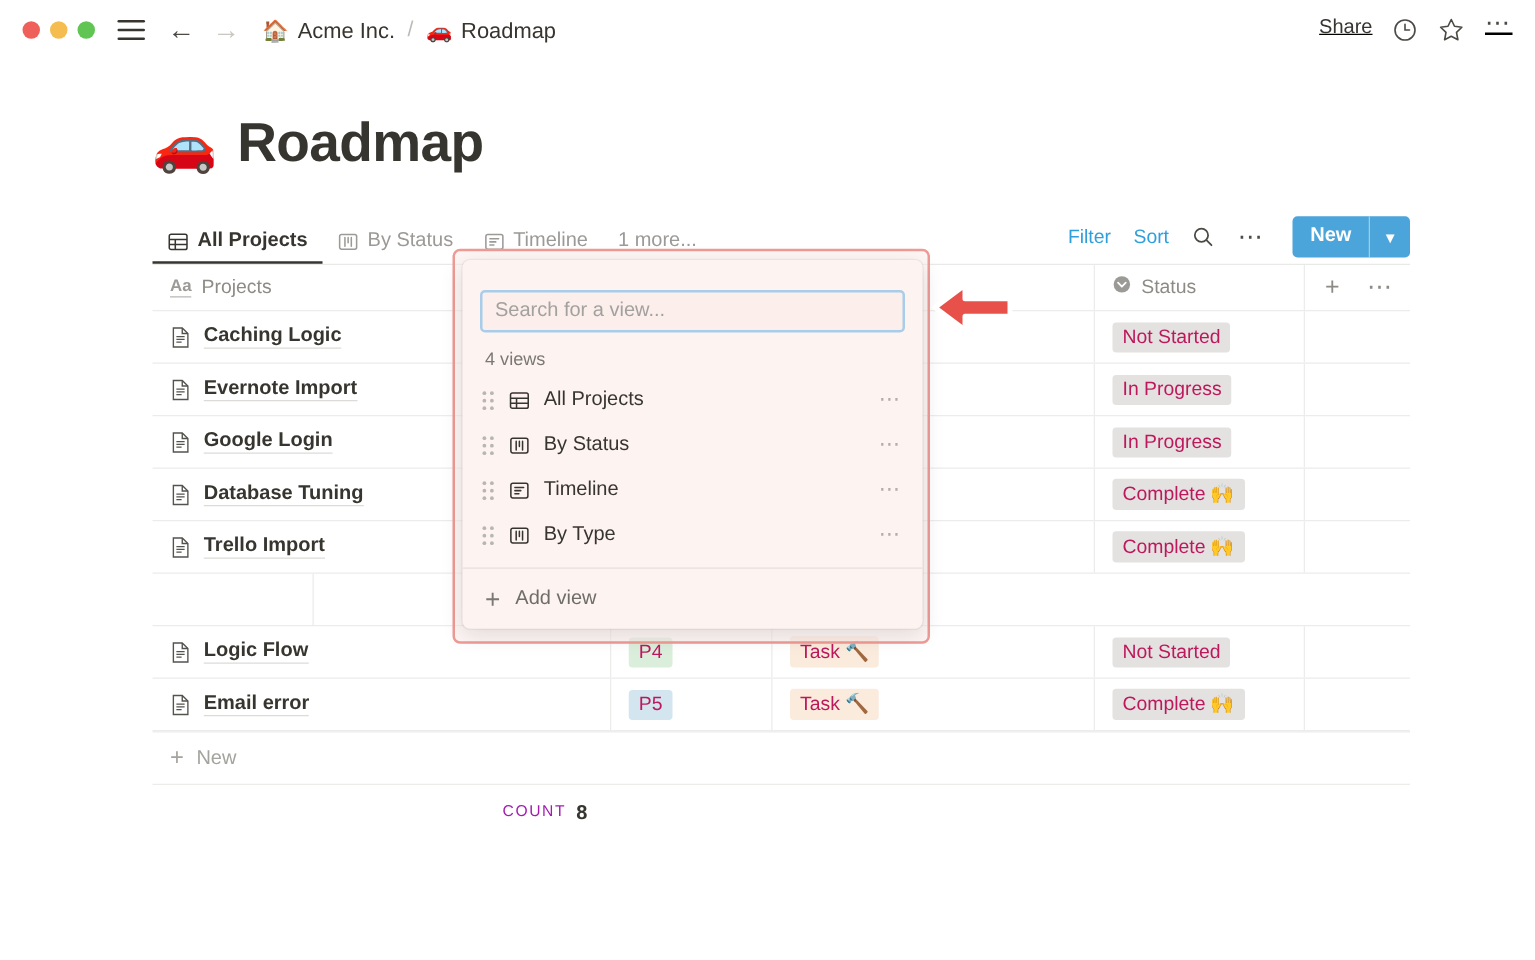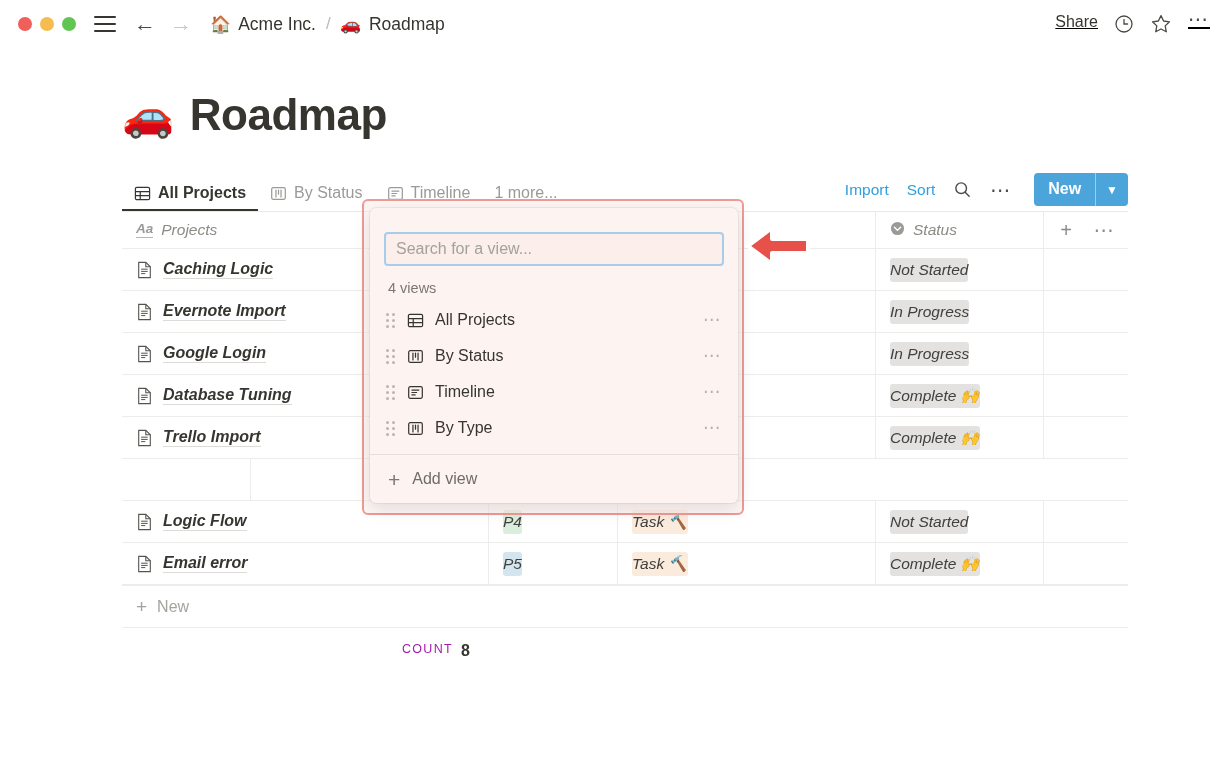--- a/index.html
+++ b/index.html
@@ -81,34 +81,34 @@
   .tool-link { font-size: 15.5px; color: #2f9fdc; cursor: pointer; }
   .newbtn { display: flex; align-items: stretch; border-radius: 4px; overflow: hidden; background: #4ba5db; margin-left: 4px; cursor: pointer; }
   .newbtn .lbl { color: #fff; font-size: 16px; font-weight: bold; padding: 7px 14px 8px 14px; }
   .newbtn .split { width: 1px; background: rgba(255,255,255,0.45); }
   .newbtn .chev { color: #fff; font-size: 12px; display: flex; align-items: center; padding: 0 10px; }
 
   
   .table { width: 1006px; border-bottom: 1px solid #ececeb; }
   .trow { display: flex; height: 42px; align-items: stretch; border-bottom: 1px solid #ececeb; }
   .trow.header { height: 37px; }
-  .tcell { display: flex; align-items: center; padding: 0 10px 0 14px; border-right: 1px solid #ececeb; font-style: italic; }
+  .tcell { display: flex; align-items: center; padding: 0 10px 0 14px; border-right: 1px solid #ececeb; }
   .c-name { width: 367px; }
   .c-pri  { width: 129px; }
   .c-type { width: 258px; }
   .c-stat { width: 168px; }
   .c-add  { width: 84px; border-right: none; justify-content: flex-start; gap: 22px; padding-left: 16px; }
 
   .hdr-txt { font-size: 15.5px; color: #8d8b86; display: flex; align-items: center; gap: 8px; }
   .aa { font-size: 13.5px; color: #9b9a97; border-bottom: 1.5px solid #b9b7b2; line-height: 1.05; font-weight: bold; }
 
   .rowtitle { font-size: 16px; color: #37352f; font-weight: bold; border-bottom: 1px solid #dcdbd8; cursor: pointer; }
   .pageicon { margin-right: 10px; display: flex; align-items: center; }
 
-  .pill { display: inline-flex; align-items: center; gap: 5px; border-radius: 3px; padding: 3px 0; font-size: 15.5px; color: #404040; }
+  .pill { display: inline-flex; align-items: center; gap: 5px; border-radius: 3px; padding: 3px 8px; font-size: 15.5px; color: #be185d; }
   .pill.grey  { background: #e3e2e0; }
   .pill.green { background: #dbeddb; }
   .pill.blue  { background: #d3e5ef; }
   .pill.tan   { background: #faebdd; }
 
   .plus-new { display: flex; align-items: center; height: 42px; padding-left: 14px; color: #a5a39e; font-size: 16px; gap: 10px; cursor: pointer; width: 1006px; border-bottom: 1px solid #ececeb; }
   .countbar { width: 1006px; display: flex; justify-content: flex-start; padding: 14px 0 0 280px; }
   .countbar .lab { font-size: 12.5px; letter-spacing: 1.3px; color: #a21caf; text-transform: uppercase; }
   .countbar .val { font-size: 16px; color: #37352f; font-weight: bold; margin-left: 8px; }
 
@@ -246,21 +246,21 @@
           </svg>
         </span>
         <span>Timeline</span>
       </div>
 
       <div class="tab">
         <span>1 more...</span>
       </div>
 
       <div class="tools">
-        <span class="tool-link">Import</span>
+        <span class="tool-link">Filter</span>
         <span class="tool-link">Sort</span>
         <span class="ic">
           <svg width="19" height="19" viewBox="0 0 20 20" fill="none" stroke="#4c4a45" stroke-width="1.5" stroke-linecap="round">
             <circle cx="8.6" cy="8.6" r="5.6"></circle>
               <path d="M12.8 12.8l4.2 4.2"></path>
           </svg>
         </span>
         <span class="dots-h">⋯</span>
         <div class="newbtn">
           <span class="lbl">New</span>

